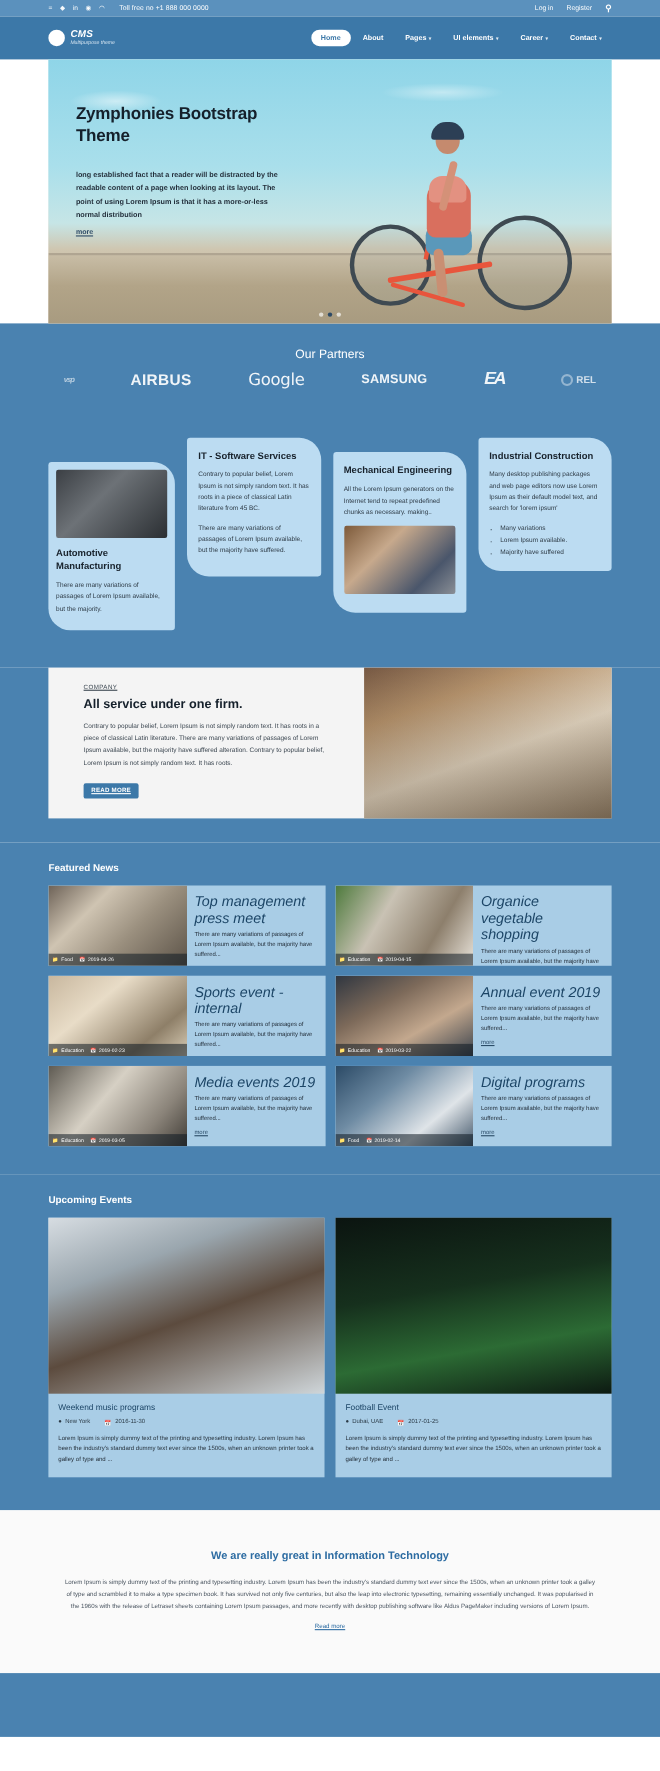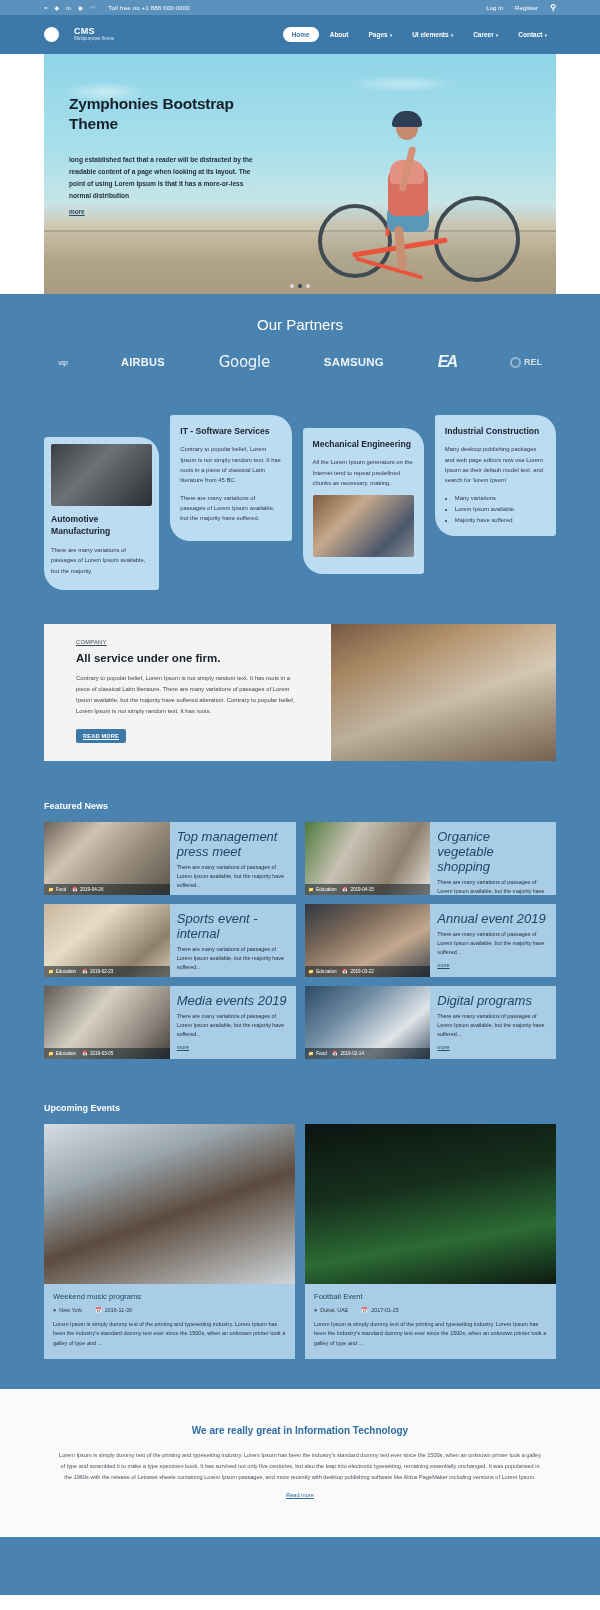--- a/index.html
+++ b/index.html
@@ -21,21 +21,21 @@
   .topbar .phone { margin-left:13px; font-size:6.2px; letter-spacing:.1px; }
   .topbar .spacer { flex:1; }
   .topbar .right { display:flex; gap:12px; align-items:center; font-size:6.2px; }
   .topbar .right .srch { font-size:8px; font-weight:bold; }
 
   
   .header {
     height:39px; background:#3c78a8; display:flex; align-items:center;
     padding:0 44px;
   }
-  .brand { display:flex; align-items:center; gap:15px; }
+  .brand { display:flex; align-items:center; gap:5px;font-style:italic; }
   .brand .dot { width:15px; height:15px; border-radius:50%; background:#fff; }
   .brand .btxt .bt1 { color:#fff; font-size:9px; font-weight:bold; letter-spacing:.2px; line-height:1.05;}
   .brand .btxt .bt2 { color:#d3e3f0; font-size:4.6px; line-height:1.4; }
   .nav { margin-left:auto; display:flex; align-items:center; gap:2px; }
   .nav a {
     color:#ffffff; font-size:6.5px; text-decoration:none; font-weight:bold;
     padding:4px 9px; border-radius:9px; white-space:nowrap;
   }
   .nav a.active { background:#ffffff; color:#3c78a8; }
   .nav a .car { font-size:4.5px; opacity:.85; margin-left:1px; }
@@ -72,25 +72,25 @@
   .cy-head { position:absolute; left:104px; bottom:148px; width:22px; height:24px; background:#c58a6e; border-radius:50%; }
   .cy-helmet { position:absolute; left:100px; bottom:161px; width:30px; height:16px; background:#2c3f55; border-radius:15px 15px 3px 3px; }
   .cy-arm { position:absolute; left:112px; bottom:96px; width:7px; height:46px; background:#d49178; transform:rotate(14deg); border-radius:4px;}
   .cy-leg { position:absolute; left:104px; bottom:18px; width:9px; height:44px; background:#c98f73; transform:rotate(-6deg); border-radius:5px;}
   .hero-dots { position:absolute; left:50%; transform:translateX(-50%); bottom:6px; display:flex; gap:4px; z-index:6;}
   .hero-dots i { width:4px; height:4px; border-radius:50%; background:rgba(255,255,255,.65); display:block;}
   .hero-dots i.on { background:#2d4a66; }
 
   
   .partners { background:#4a82b0; padding:22px 44px 26px; text-align:center; }
-  .partners h3 { color:#fff; font-size:15px; font-weight:normal; margin-bottom:20px; }
+  .partners h3 { color:#fff; font-size:11px; font-weight:normal; margin-bottom:8px; }
   .plogos { display:flex; align-items:center; justify-content:space-between; padding:0 14px; }
   .plogo { color:#ffffff; font-weight:bold; opacity:.92; display:flex; align-items:center; gap:3px; }
   .plogo.lg1 { font-size:7px; font-style:italic; letter-spacing:-1px; opacity:.6;}
-  .plogo.lg2 { font-size:11px; letter-spacing:.3px; }
+  .plogo.lg2 { font-size:14px; letter-spacing:.3px; }
   .plogo.lg3 { font-size:15px; font-weight:normal; letter-spacing:-.3px; font-family:"DejaVu Sans", sans-serif;}
   .plogo.lg4 { font-size:11.5px; letter-spacing:.2px; }
   .plogo.lg5 { font-size:16px; font-style:italic; font-weight:bold; letter-spacing:-2px; }
   .plogo.lg6 { font-size:9px; opacity:.75; }
   .plogo .ring { width:11px; height:11px; border-radius:50%; border:2px solid rgba(255,255,255,.55); display:inline-block; }
 
   
   .services { background:#4a82b0; padding:18px 44px 34px; display:flex; gap:11px; align-items:flex-start; }
   .card { background:#bcdcf2; border-radius:3px 20px 3px 20px; padding:10px; flex:1; }
   .card.c1 { margin-top:22px; padding:7px; }

